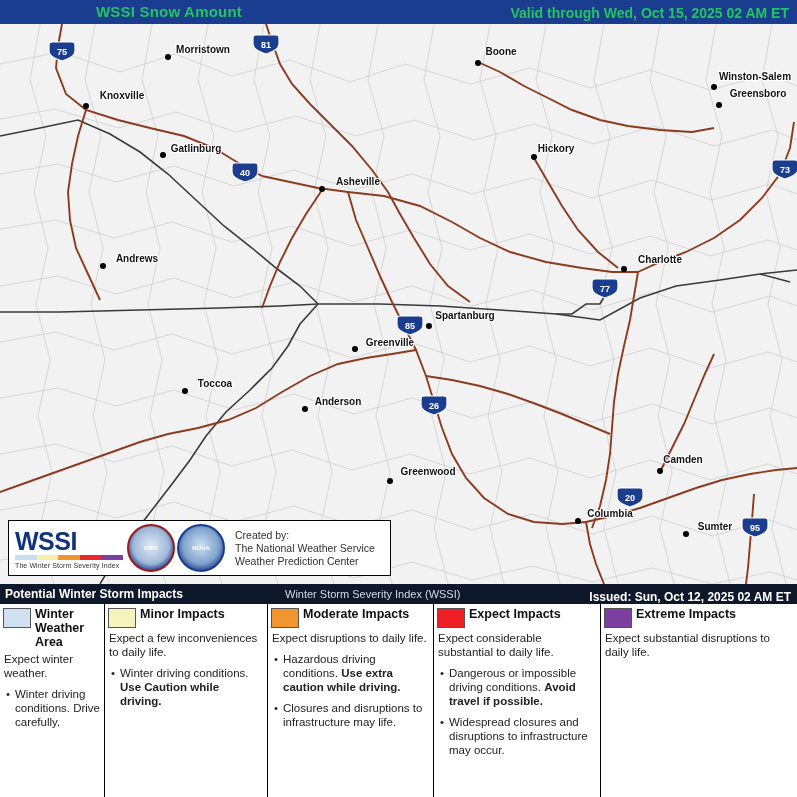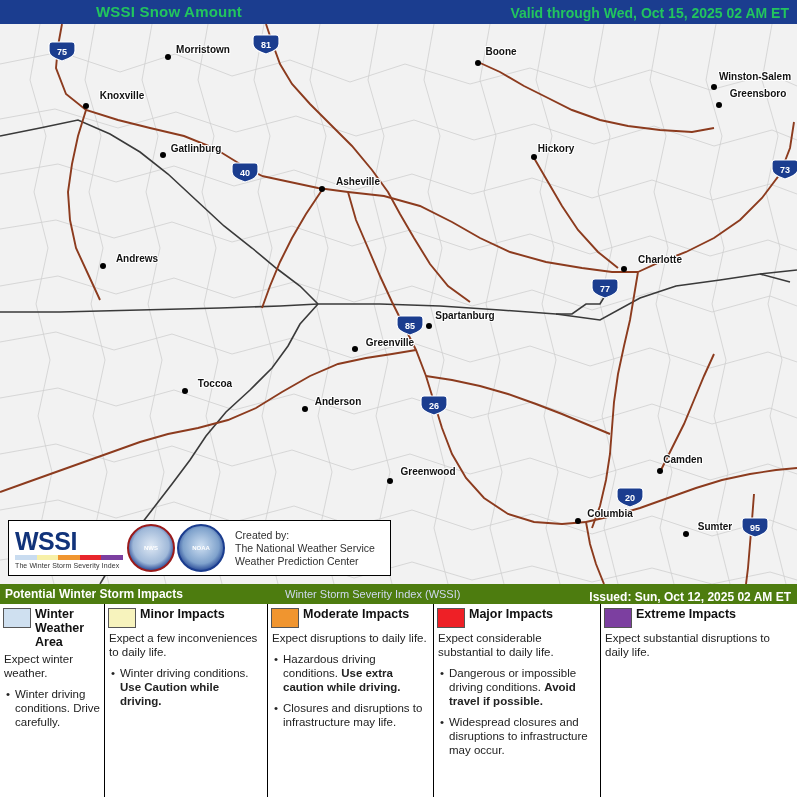--- a/index.html
+++ b/index.html
@@ -143,21 +143,21 @@
     color: #303030;
     line-height: 13px;
   }
 
   
   .impacts-bar {
     position: absolute;
     left: 0; top: 584px;
     width: 797px;
     height: 20px;
-    background: #4d7c0f;
+    background: #0f172a;
     color: #ffffff;
     box-sizing: border-box;
   }
   .impacts-bar .ib-left {
     position: absolute;
     left: 5px; top: 3px;
     font-size: 12px;
     font-weight: bold;
   }
   .impacts-bar .ib-mid {
@@ -453,21 +453,21 @@
         <ul>
           <li>Hazardous driving conditions. <span class="b">Use extra caution while driving.</span></li>
           <li>Closures and disruptions to infrastructure may life.</li>
         </ul>
       </div>
     </div>
 
     <div class="lcol" style="width:167px;">
       <div class="lhead">
         <div class="swatch" style="background:#ee2026;"></div>
-        <div class="htxt">Major Impacts</div>
+        <div class="htxt">Expect Impacts</div>
       </div>
       <div class="lbody">
         <p>Expect considerable substantial to daily life.</p>
         <ul>
           <li>Dangerous or impossible driving conditions. <span class="b">Avoid travel if possible.</span></li>
           <li>Widespread closures and disruptions to infrastructure may occur.</li>
         </ul>
       </div>
     </div>
 

